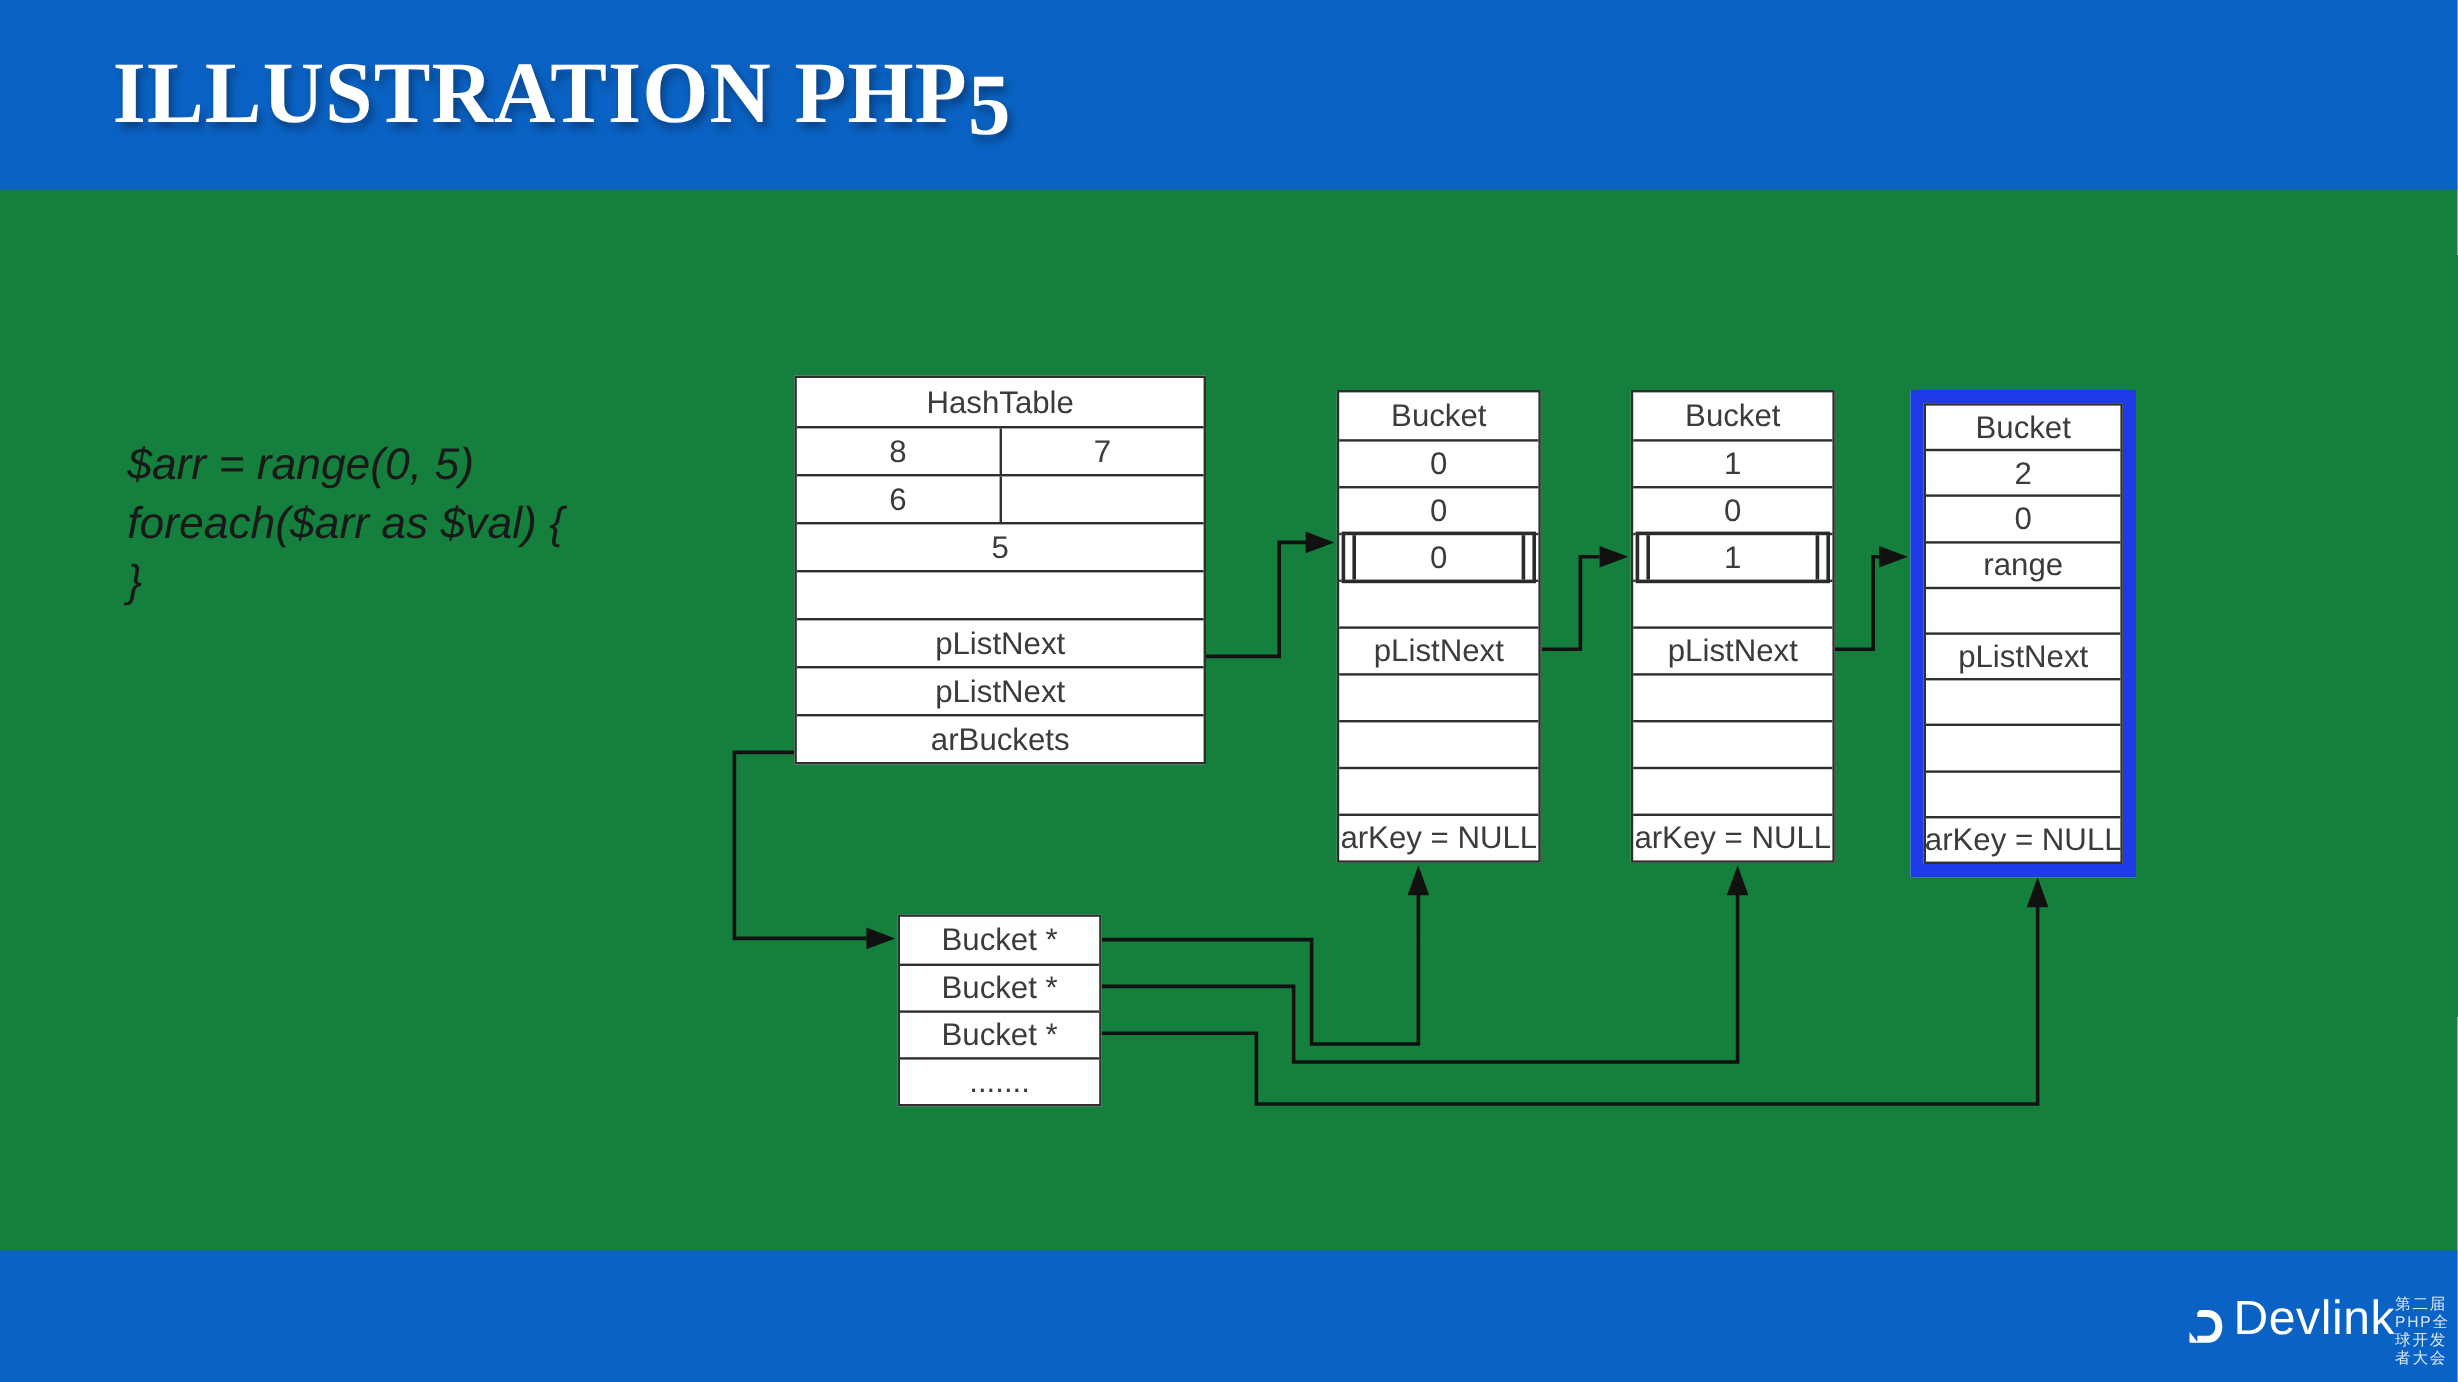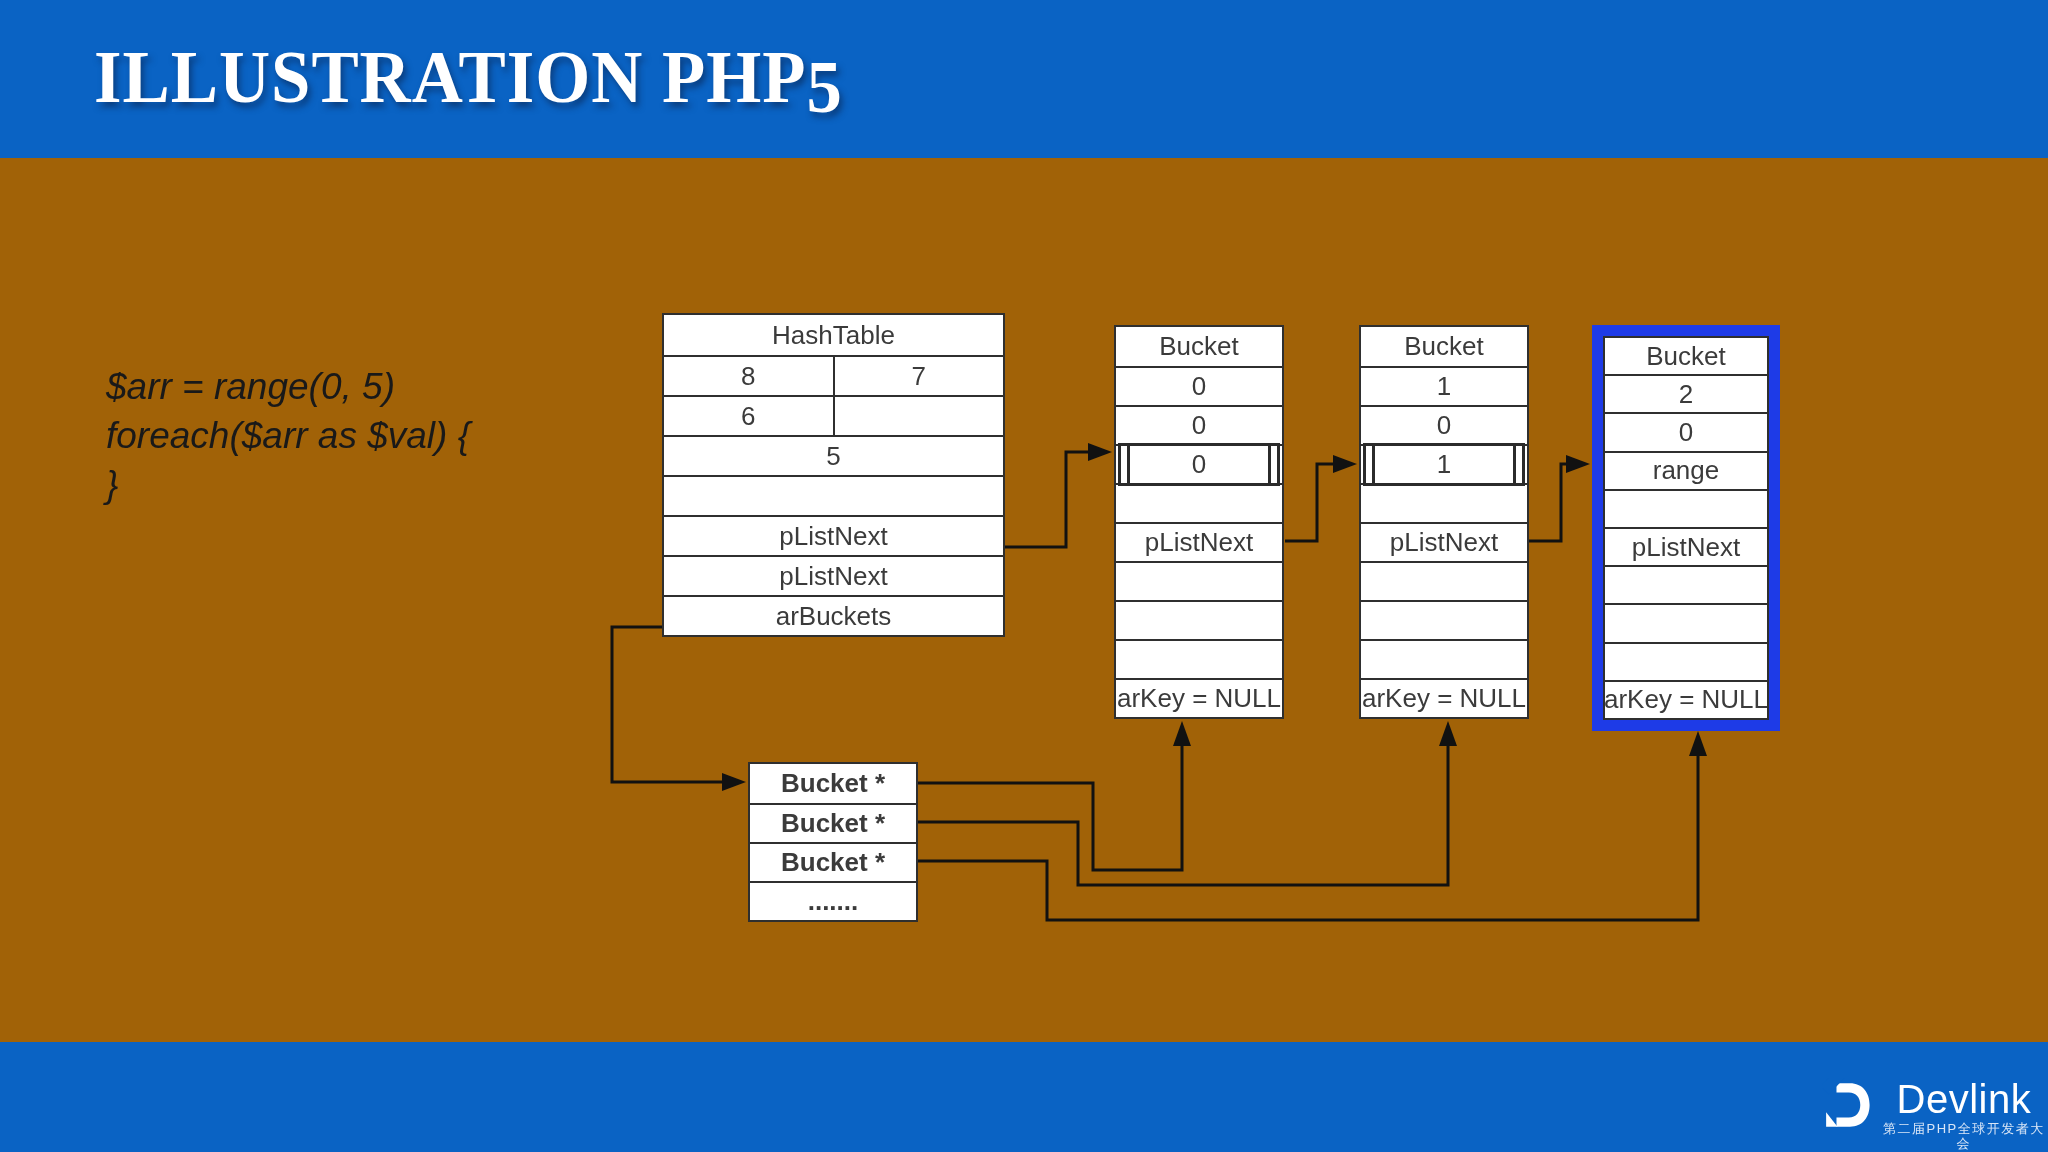--- a/index.html
+++ b/index.html
@@ -1,18 +1,18 @@
 <!DOCTYPE html>
 <html><head>
 <meta charset="utf-8">
 <style>
   html,body{margin:0;padding:0;background:#e8e8e8;}
   .slide{
     position:relative;width:2048px;height:1152px;overflow:hidden;
-    background:#a16207;font-family:"Liberation Sans",sans-serif;
+    background:#15803d;font-family:"Liberation Sans",sans-serif;
   }
   
   .titlebar{position:absolute;left:0;top:0;width:2048px;height:158px;background:#0a63c4;}
   .slide-title{
     position:absolute;left:94px;top:38px;margin:0;
     font-family:"Liberation Serif",serif;font-weight:700;
     font-size:73px;line-height:1.1;color:#ffffff;letter-spacing:1px;
     text-shadow:3px 5px 7px rgba(10,25,60,0.5);
     transform:scaleX(0.97);transform-origin:left;
   }
@@ -51,30 +51,30 @@
   .bucket3-outer{
     position:absolute;left:1592px;top:325px;width:188px;height:406px;
     box-sizing:border-box;border:11px solid #1e3be7;background:#ffffff;
   }
   .bucket3-inner{
     width:100%;height:100%;box-sizing:border-box;border:2px solid #2f2f2f;
     display:flex;flex-direction:column;
   }
   .bucket3-inner .row{flex:1;height:auto;}
   
-  .bucketarr{left:748px;top:762px;width:170px;font-weight:bold;}
+  .bucketarr{left:748px;top:762px;width:170px;}
   .bucketarr .row{height:39px;}
   
   .arrows{position:absolute;left:0;top:0;}
   .arrows path{stroke:#111;stroke-width:3;fill:none;}
   .arrows polygon{fill:#111;stroke:none;}
   
   .footbar{position:absolute;left:0;top:1042px;width:2048px;height:110px;background:#0a63c4;}
   .logo{position:absolute;left:1822px;top:1078px;display:flex;align-items:flex-start;gap:8px;}
-  .logo-text{display:flex;flex-direction:column;text-align:center;}
+  .logo-text{display:flex;}
   .logo-name{font-size:40px;line-height:42px;color:#ffffff;letter-spacing:0.5px;}
   .logo-tagline{font-size:13px;line-height:15px;color:#d9e6f7;letter-spacing:1.5px;margin-top:1px;}
 </style>
 </head>
 <body>
 
 <div class="slide">
 
   <div class="titlebar">
     <h1 class="slide-title"><span>ILLUSTRATION PHP</span><span class="digit">5</span></h1>

